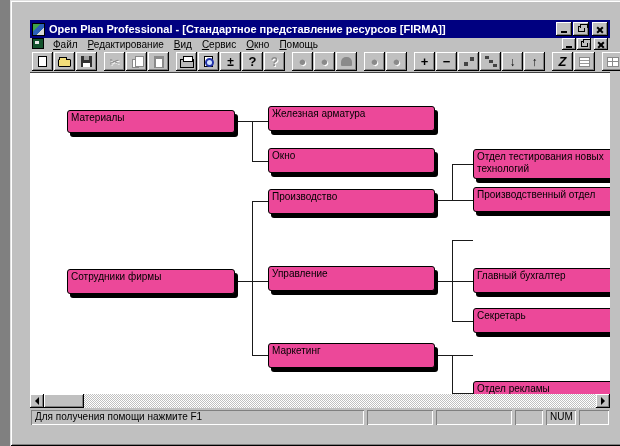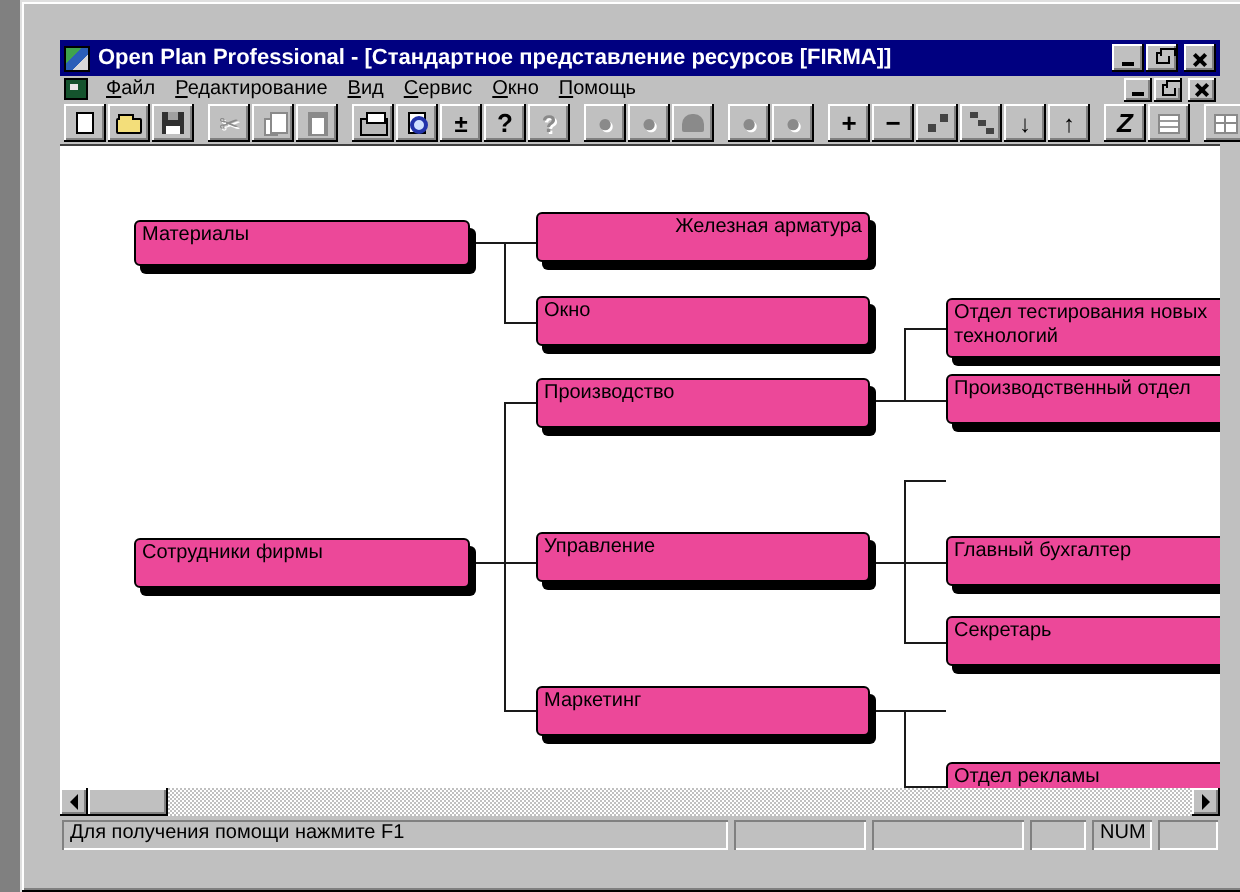--- a/index.html
+++ b/index.html
@@ -24,21 +24,21 @@
   .g-min{width:6px;height:2px;background:#000;margin-top:6px;}
   .winbtn.small .g-min{margin-top:5px;}
   .g-restore{width:7px;height:6px;border:1px solid #000;background:#c0c0c0;position:relative;}
   .g-restore::before{content:"";position:absolute;left:1px;top:-3px;width:6px;height:3px;border:1px solid #000;border-bottom:none;background:#c0c0c0;}
   .g-close{position:relative;width:8px;height:7px;}
   .g-close::before,.g-close::after{content:"";position:absolute;left:0;top:3px;width:8px;height:2px;background:#000;}
   .g-close::before{transform:rotate(45deg);}
   .g-close::after{transform:rotate(-45deg);}
   .gap2{width:2px;}
   
-  .menubar{height:13px;flex:0 0 13px;display:flex;align-items:center;padding:0 2px;}
+  .menubar{height:13px;flex:0 0 13px;display:flex;align-items:flex-start;padding:0 2px;}
   .doc-icon{width:12px;height:11px;background:#14532d;border:1px solid #000;position:relative;flex:0 0 12px;}
   .doc-icon::after{content:"";position:absolute;left:2px;top:2px;width:4px;height:3px;background:#e8e8e8;}
   .menu-items{display:flex;flex:1;margin-left:4px;}
   .menu-item{font-size:10px;line-height:13px;padding:0 5px;color:#000;cursor:default;}
   .menu-item::first-letter{text-decoration:underline;}
   
   .toolbar{height:22px;flex:0 0 22px;display:flex;align-items:center;padding:1px 2px;border-bottom:1px solid #404040;}
   .tb-group{display:flex;margin-right:6px;}
   .tb-btn{width:21px;height:19px;background:#c0c0c0;display:flex;align-items:center;justify-content:center;
     box-shadow:inset -1px -1px 0 #000, inset 1px 1px 0 #fff, inset -2px -2px 0 #808080;margin-right:1px;position:relative;overflow:hidden;}
@@ -259,21 +259,21 @@
       <div class="conn" style="left: 422px; top: 167px; width: 21px; height: 1px;"></div>
       <div class="conn" style="left: 422px; top: 248px; width: 21px; height: 1px;"></div>
       <div class="conn" style="left: 405px; top: 282px; width: 38px; height: 1px;"></div>
       <div class="conn" style="left: 422px; top: 282px; width: 1px; height: 38px;"></div>
       <div class="conn" style="left: 422px; top: 320px; width: 21px; height: 1px;"></div>
       <div class="conn" style="left: 605px; top: 91px; width: 11px; height: 1px;"></div>
       <div class="conn" style="left: 605px; top: 127px; width: 11px; height: 1px;"></div>
       <div class="conn" style="left: 605px; top: 282px; width: 11px; height: 1px;"></div>
       <div class="conn" style="left: 605px; top: 320px; width: 11px; height: 1px;"></div>
       <div class="node" style="left: 37px; top: 37px; width: 168px; height: 23px;"><span class="node-label">Материалы</span></div>
-      <div class="node" style="left: 238px; top: 33px; width: 167px; height: 25px; text-align: right;"><span class="node-label">Железная арматура</span></div>
+      <div class="node" style="left: 238px; top: 33px; width: 167px; height: 25px;"><span class="node-label">Железная арматура</span></div>
       <div class="node" style="left: 238px; top: 75px; width: 167px; height: 25px;"><span class="node-label">Окно</span></div>
       <div class="node" style="left: 238px; top: 116px; width: 167px; height: 25px;"><span class="node-label">Производство</span></div>
       <div class="node" style="left: 238px; top: 193px; width: 167px; height: 25px;"><span class="node-label">Управление</span></div>
       <div class="node" style="left: 238px; top: 270px; width: 167px; height: 25px;"><span class="node-label">Маркетинг</span></div>
       <div class="node" style="left: 37px; top: 196px; width: 168px; height: 25px;"><span class="node-label">Сотрудники фирмы</span></div>
       <div class="node" style="left: 443px; top: 76px; width: 162px; height: 30px;"><span class="node-label">Отдел тестирования новых технологий</span></div>
       <div class="node" style="left: 443px; top: 114px; width: 162px; height: 25px;"><span class="node-label">Производственный отдел</span></div>
       <div class="node" style="left: 443px; top: 195px; width: 162px; height: 25px;"><span class="node-label">Главный бухгалтер</span></div>
       <div class="node" style="left: 443px; top: 235px; width: 162px; height: 25px;"><span class="node-label">Секретарь</span></div>
       <div class="node" style="left: 443px; top: 308px; width: 162px; height: 25px;"><span class="node-label">Отдел рекламы</span></div>

